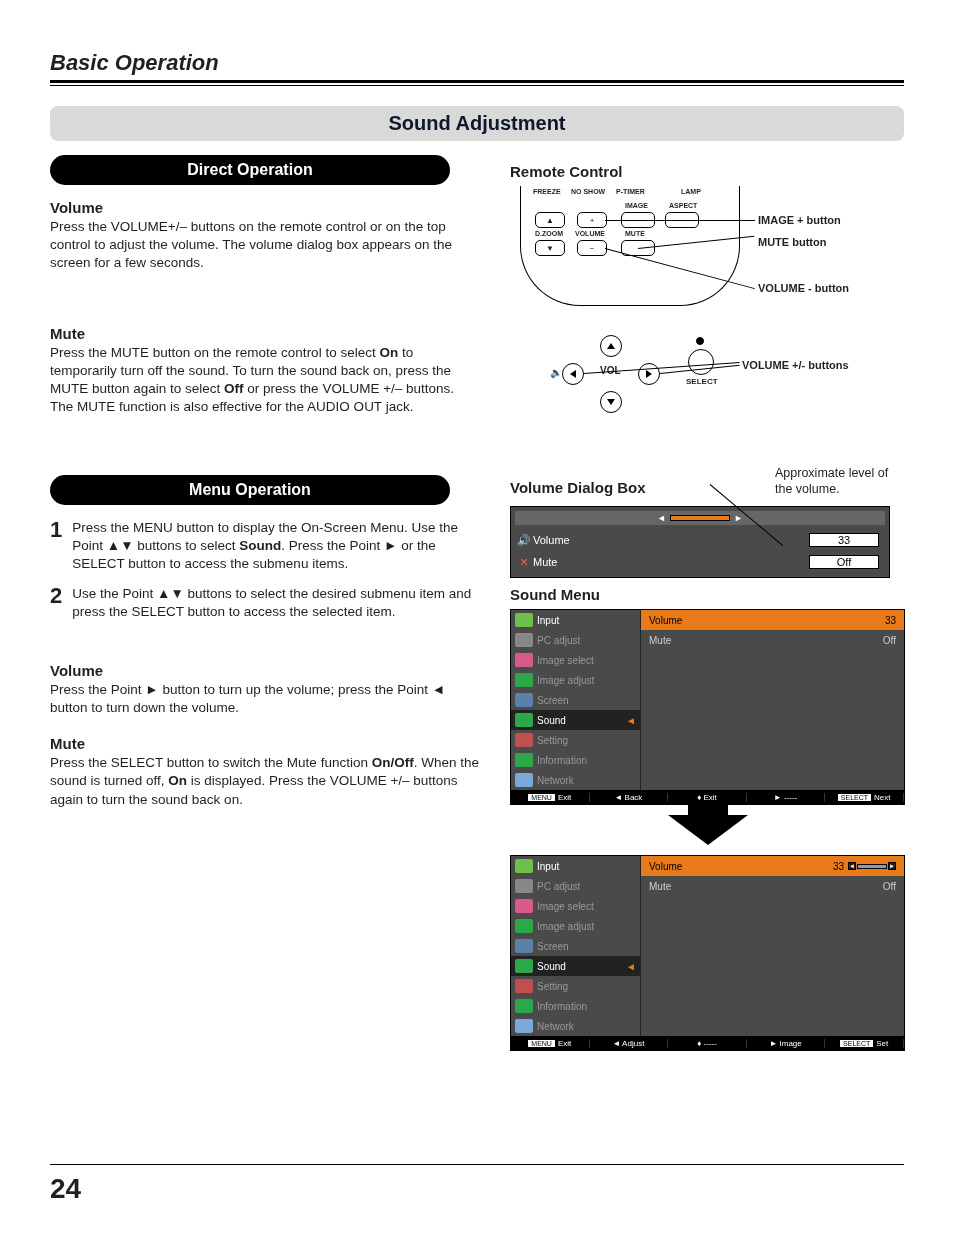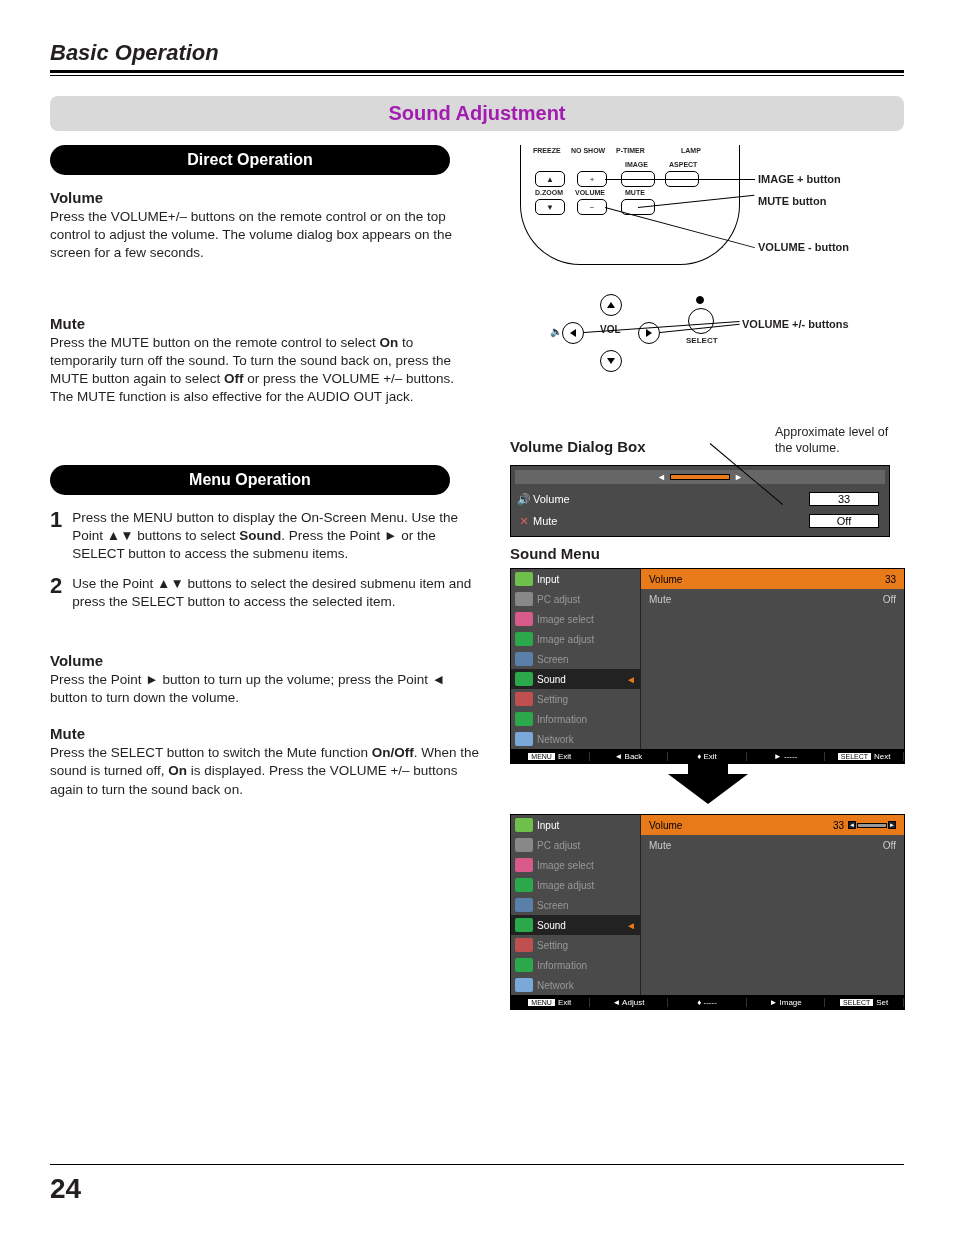--- a/index.html
+++ b/index.html
@@ -1,21 +1,21 @@
 <!DOCTYPE html>
 <html><head>
 <meta charset="utf-8">
 <style>
   * { box-sizing: border-box; margin: 0; padding: 0; }
   body { font-family: Arial, Helvetica, sans-serif; width: 954px; background: #fff; color: #231f20; }
   .page { padding: 40px 50px 30px 50px; position: relative; min-height: 1235px; }
-  .header-title { font-size: 22px; font-weight: bold; font-style: italic; padding-bottom: 4px; }
+  .header-title { font-size: 22px; font-weight: bold; font-style: italic; padding-bottom: 4px; margin-top: 10px; }
   .hr-thick { border: none; border-top: 3px solid #000; margin-bottom: 2px; }
   .hr-thin { border: none; border-top: 1px solid #000; margin-bottom: 20px; }
-  .main-heading { background: #d9d9d9; color: #a21caf; font-size: 20px; font-weight: bold; text-align: center; padding: 6px 0; border-radius: 8px; margin: 0 0 14px 0; }
+  .main-heading { background: #d9d9d9; color: #0f172a; font-size: 20px; font-weight: bold; text-align: center; padding: 6px 0; border-radius: 8px; margin: 0 0 14px 0; }
   .columns { display: flex; gap: 30px; }
   .col-left { flex: 0 0 430px; }
   .col-right { flex: 1; }
   .pill { background: #000; color: #fff; font-size: 16px; font-weight: bold; text-align: center; padding: 6px 0; border-radius: 18px; width: 400px; margin-bottom: 14px; }
   .sub-h { font-size: 15px; font-weight: bold; margin-top: 14px; margin-bottom: 2px; }
   .body-text { font-size: 13.5px; line-height: 1.35; margin-bottom: 18px; }
   .body-text b { font-weight: bold; }
   .num-list { display: flex; gap: 10px; margin-bottom: 12px; }
   .num-list .n { font-size: 22px; font-weight: bold; line-height: 1; }
   .num-list .t { font-size: 13.5px; line-height: 1.35; }
@@ -106,20 +106,21 @@
       <div class="sub-h">Volume</div>
       <div class="body-text">Press the Point ► button to turn up the volume; press the Point ◄ button to turn down the volume.</div>
 
       <div class="sub-h">Mute</div>
       <div class="body-text">
         <span>Press the SELECT button to switch the Mute function </span><b>On/Off</b><span>. When the sound is turned off, </span><b>On</b><span> is displayed. Press the VOLUME +/– buttons again to turn the sound back on.</span>
       </div>
     </div>
 
     <div class="col-right">
+      <div class="fig-h">Remote Control</div>
       <div class="remote-wrap">
         <div class="remote">
 
           <span class="lbl" style="left:12px;top:2px;">FREEZE</span>
           <span class="lbl" style="left:50px;top:2px;">NO SHOW</span>
           <span class="lbl" style="left:95px;top:2px;">P-TIMER</span>
           <span class="lbl" style="left:160px;top:2px;">LAMP</span>
           <span class="lbl" style="left:104px;top:16px;">IMAGE</span>
           <span class="lbl" style="left:148px;top:16px;">ASPECT</span>
 

